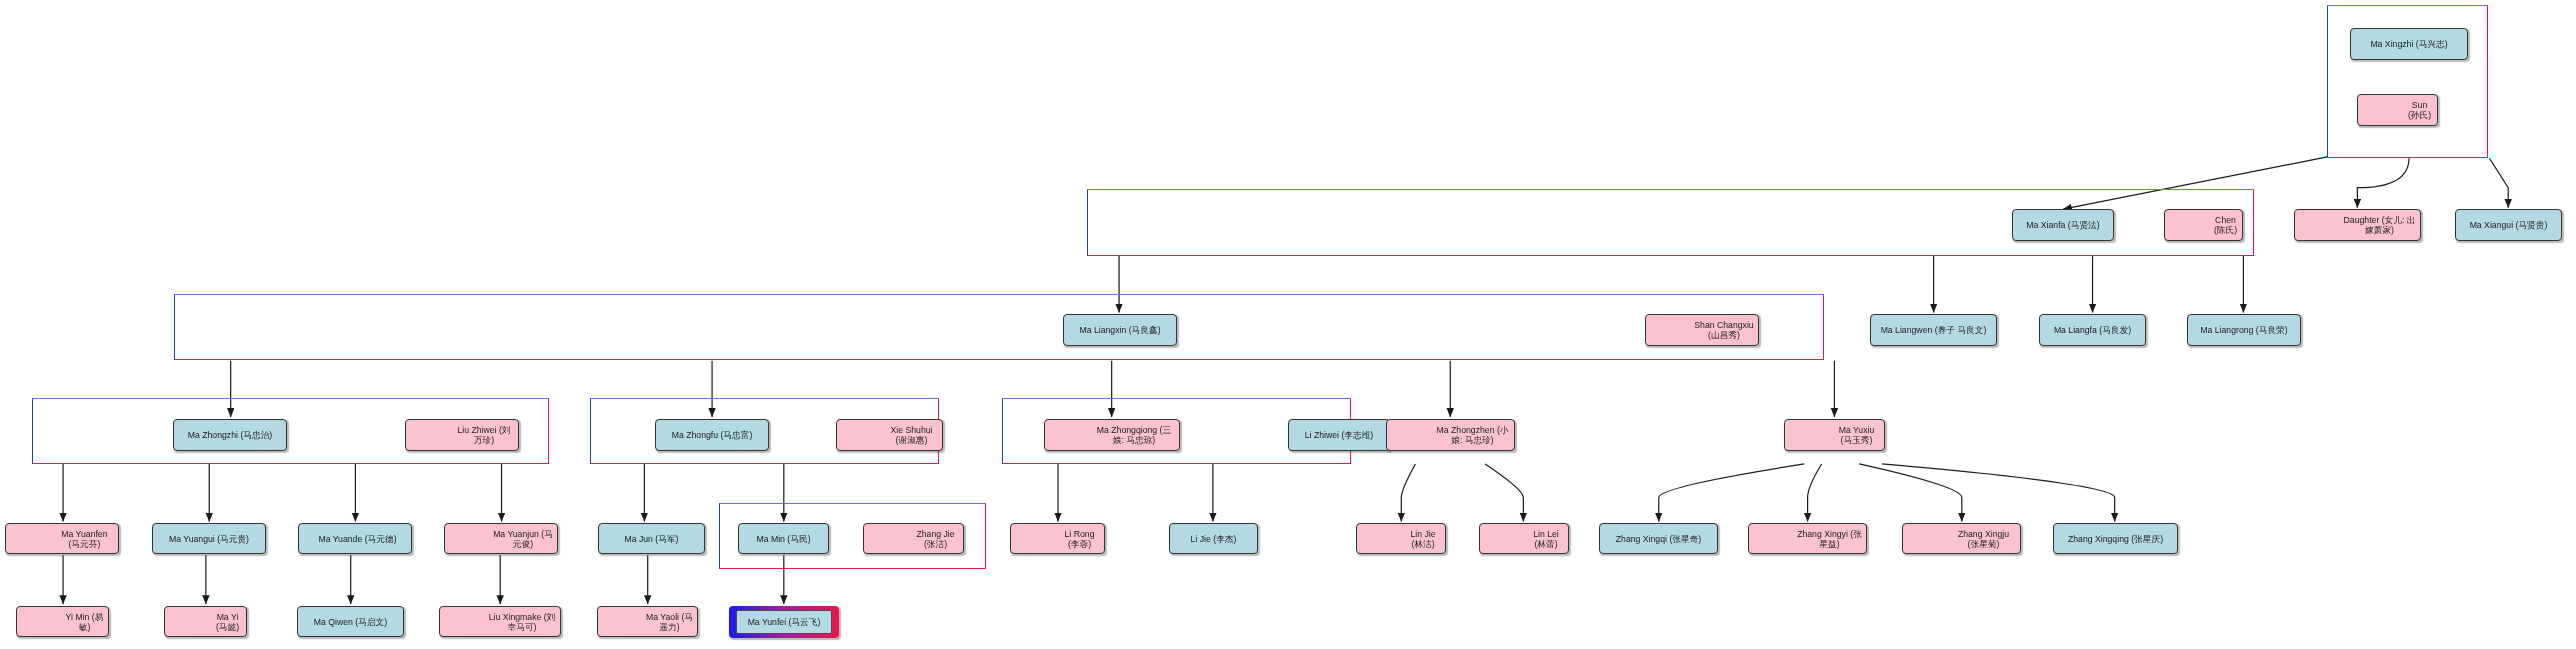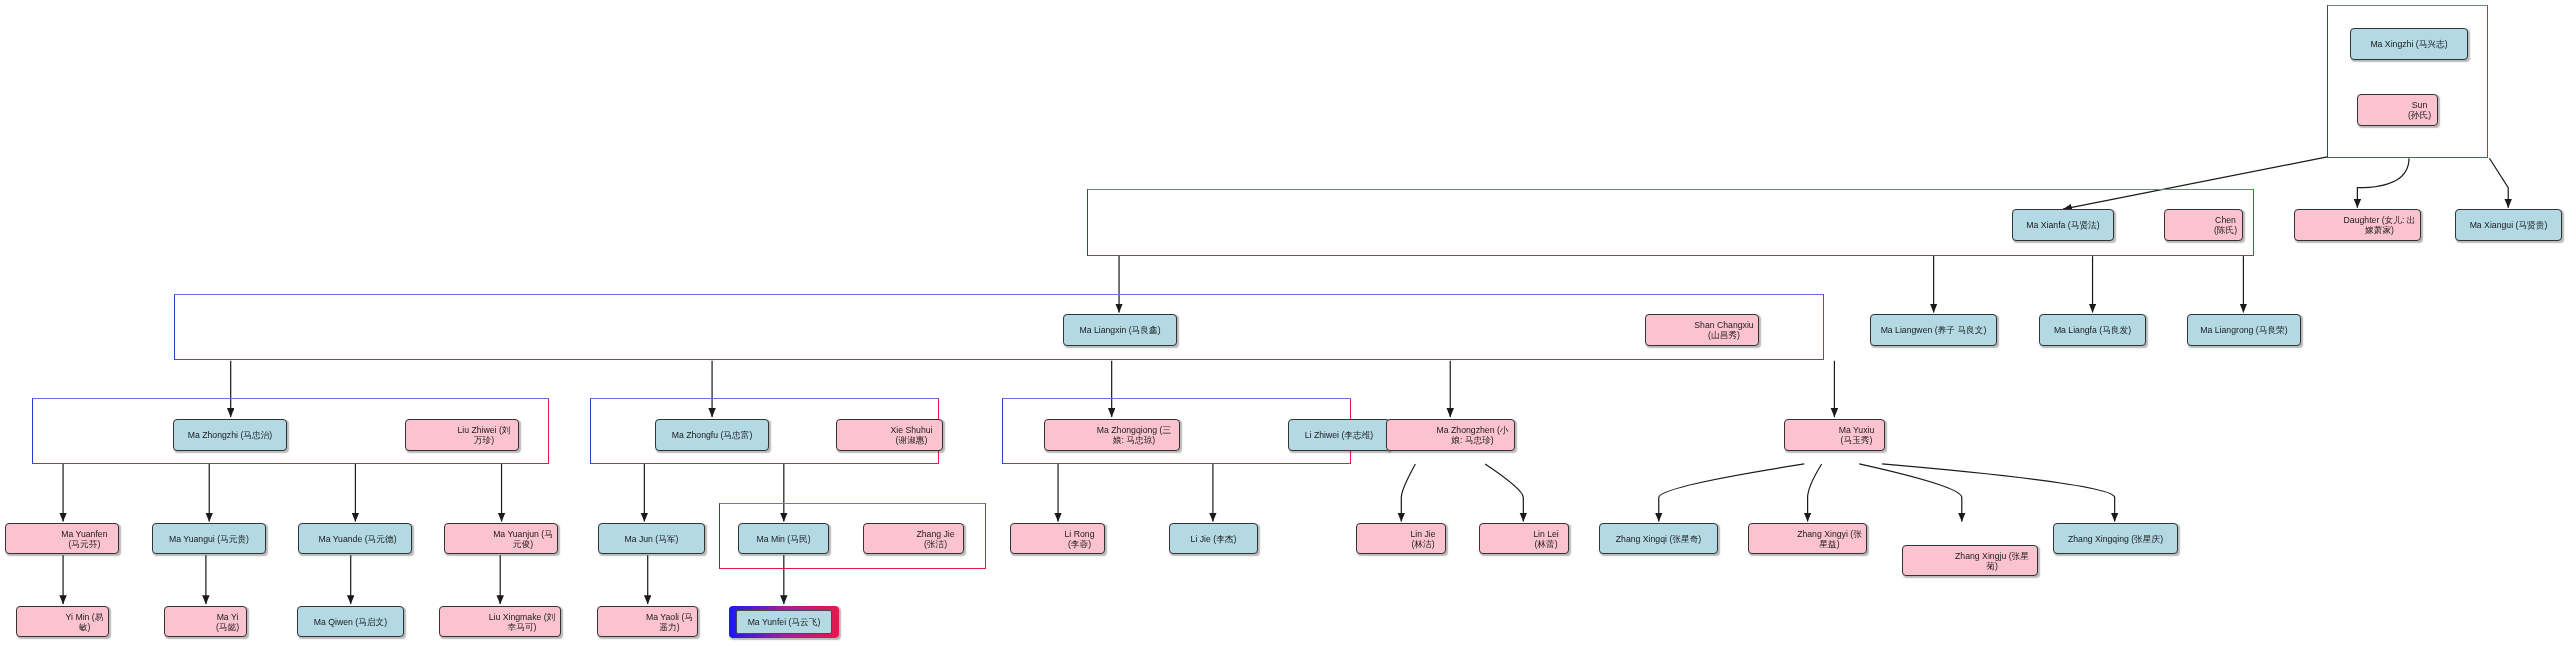--- a/index.html
+++ b/index.html
@@ -191,21 +191,21 @@
       </div>
       <div class="node female" style="left: 1479px; top: 523px; width: 90px; height: 31px;">
         <span>Lin Lei (林蕾)</span>
       </div>
       <div class="node male" style="left: 1599px; top: 523px; width: 119px; height: 31px;">
         <span>Zhang Xingqi (张星奇)</span>
       </div>
       <div class="node female" style="left: 1748px; top: 523px; width: 119px; height: 31px;">
         <span>Zhang Xingyi (张星益)</span>
       </div>
-      <div class="node female" style="left: 1902px; top: 523px; width: 136px; height: 31px; margin-top: 22px;">
+      <div class="node female" style="left: 1902px; top: 523px; width: 119px; height: 31px;">
         <span>Zhang Xingju (张星菊)</span>
       </div>
       <div class="node male" style="left: 2053px; top: 523px; width: 125px; height: 31px;">
         <span>Zhang Xingqing (张星庆)</span>
       </div>
       <div class="node female" style="left: 16px; top: 606px; width: 93px; height: 31px;">
         <span>Yi Min (易敏)</span>
       </div>
       <div class="node female" style="left: 164px; top: 606px; width: 83px; height: 31px;">
         <span>Ma Yi (马懿)</span>

